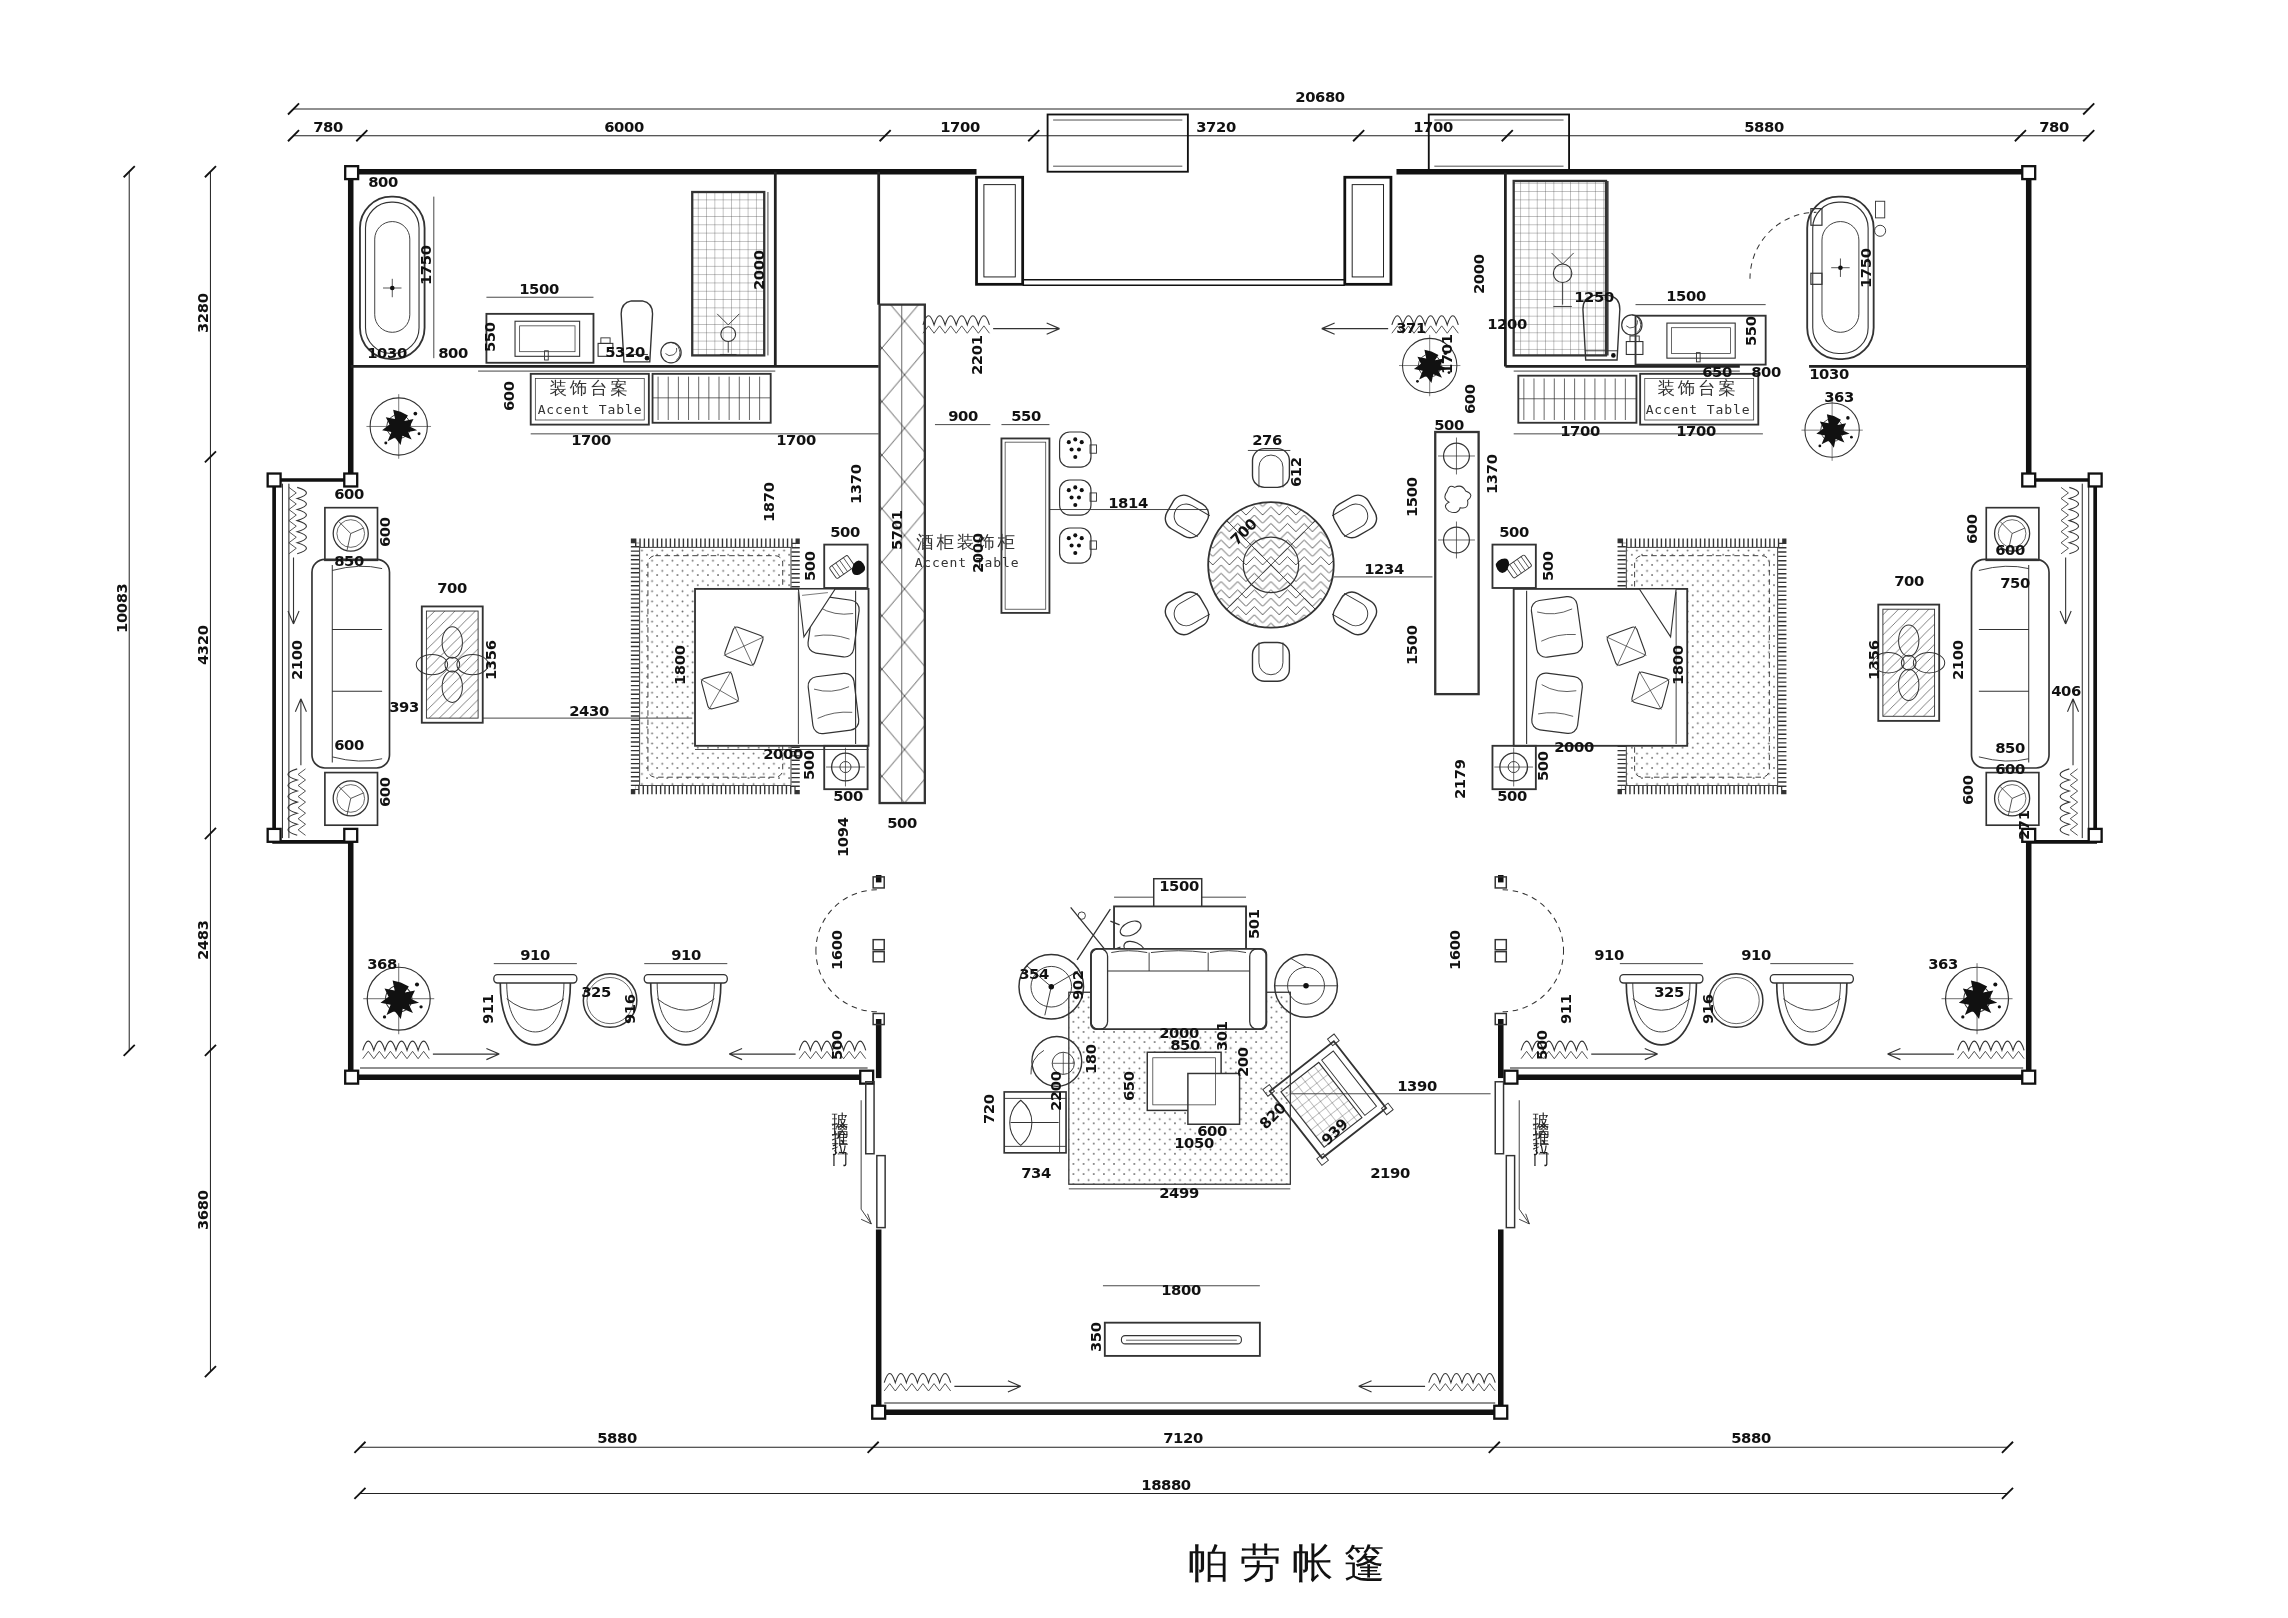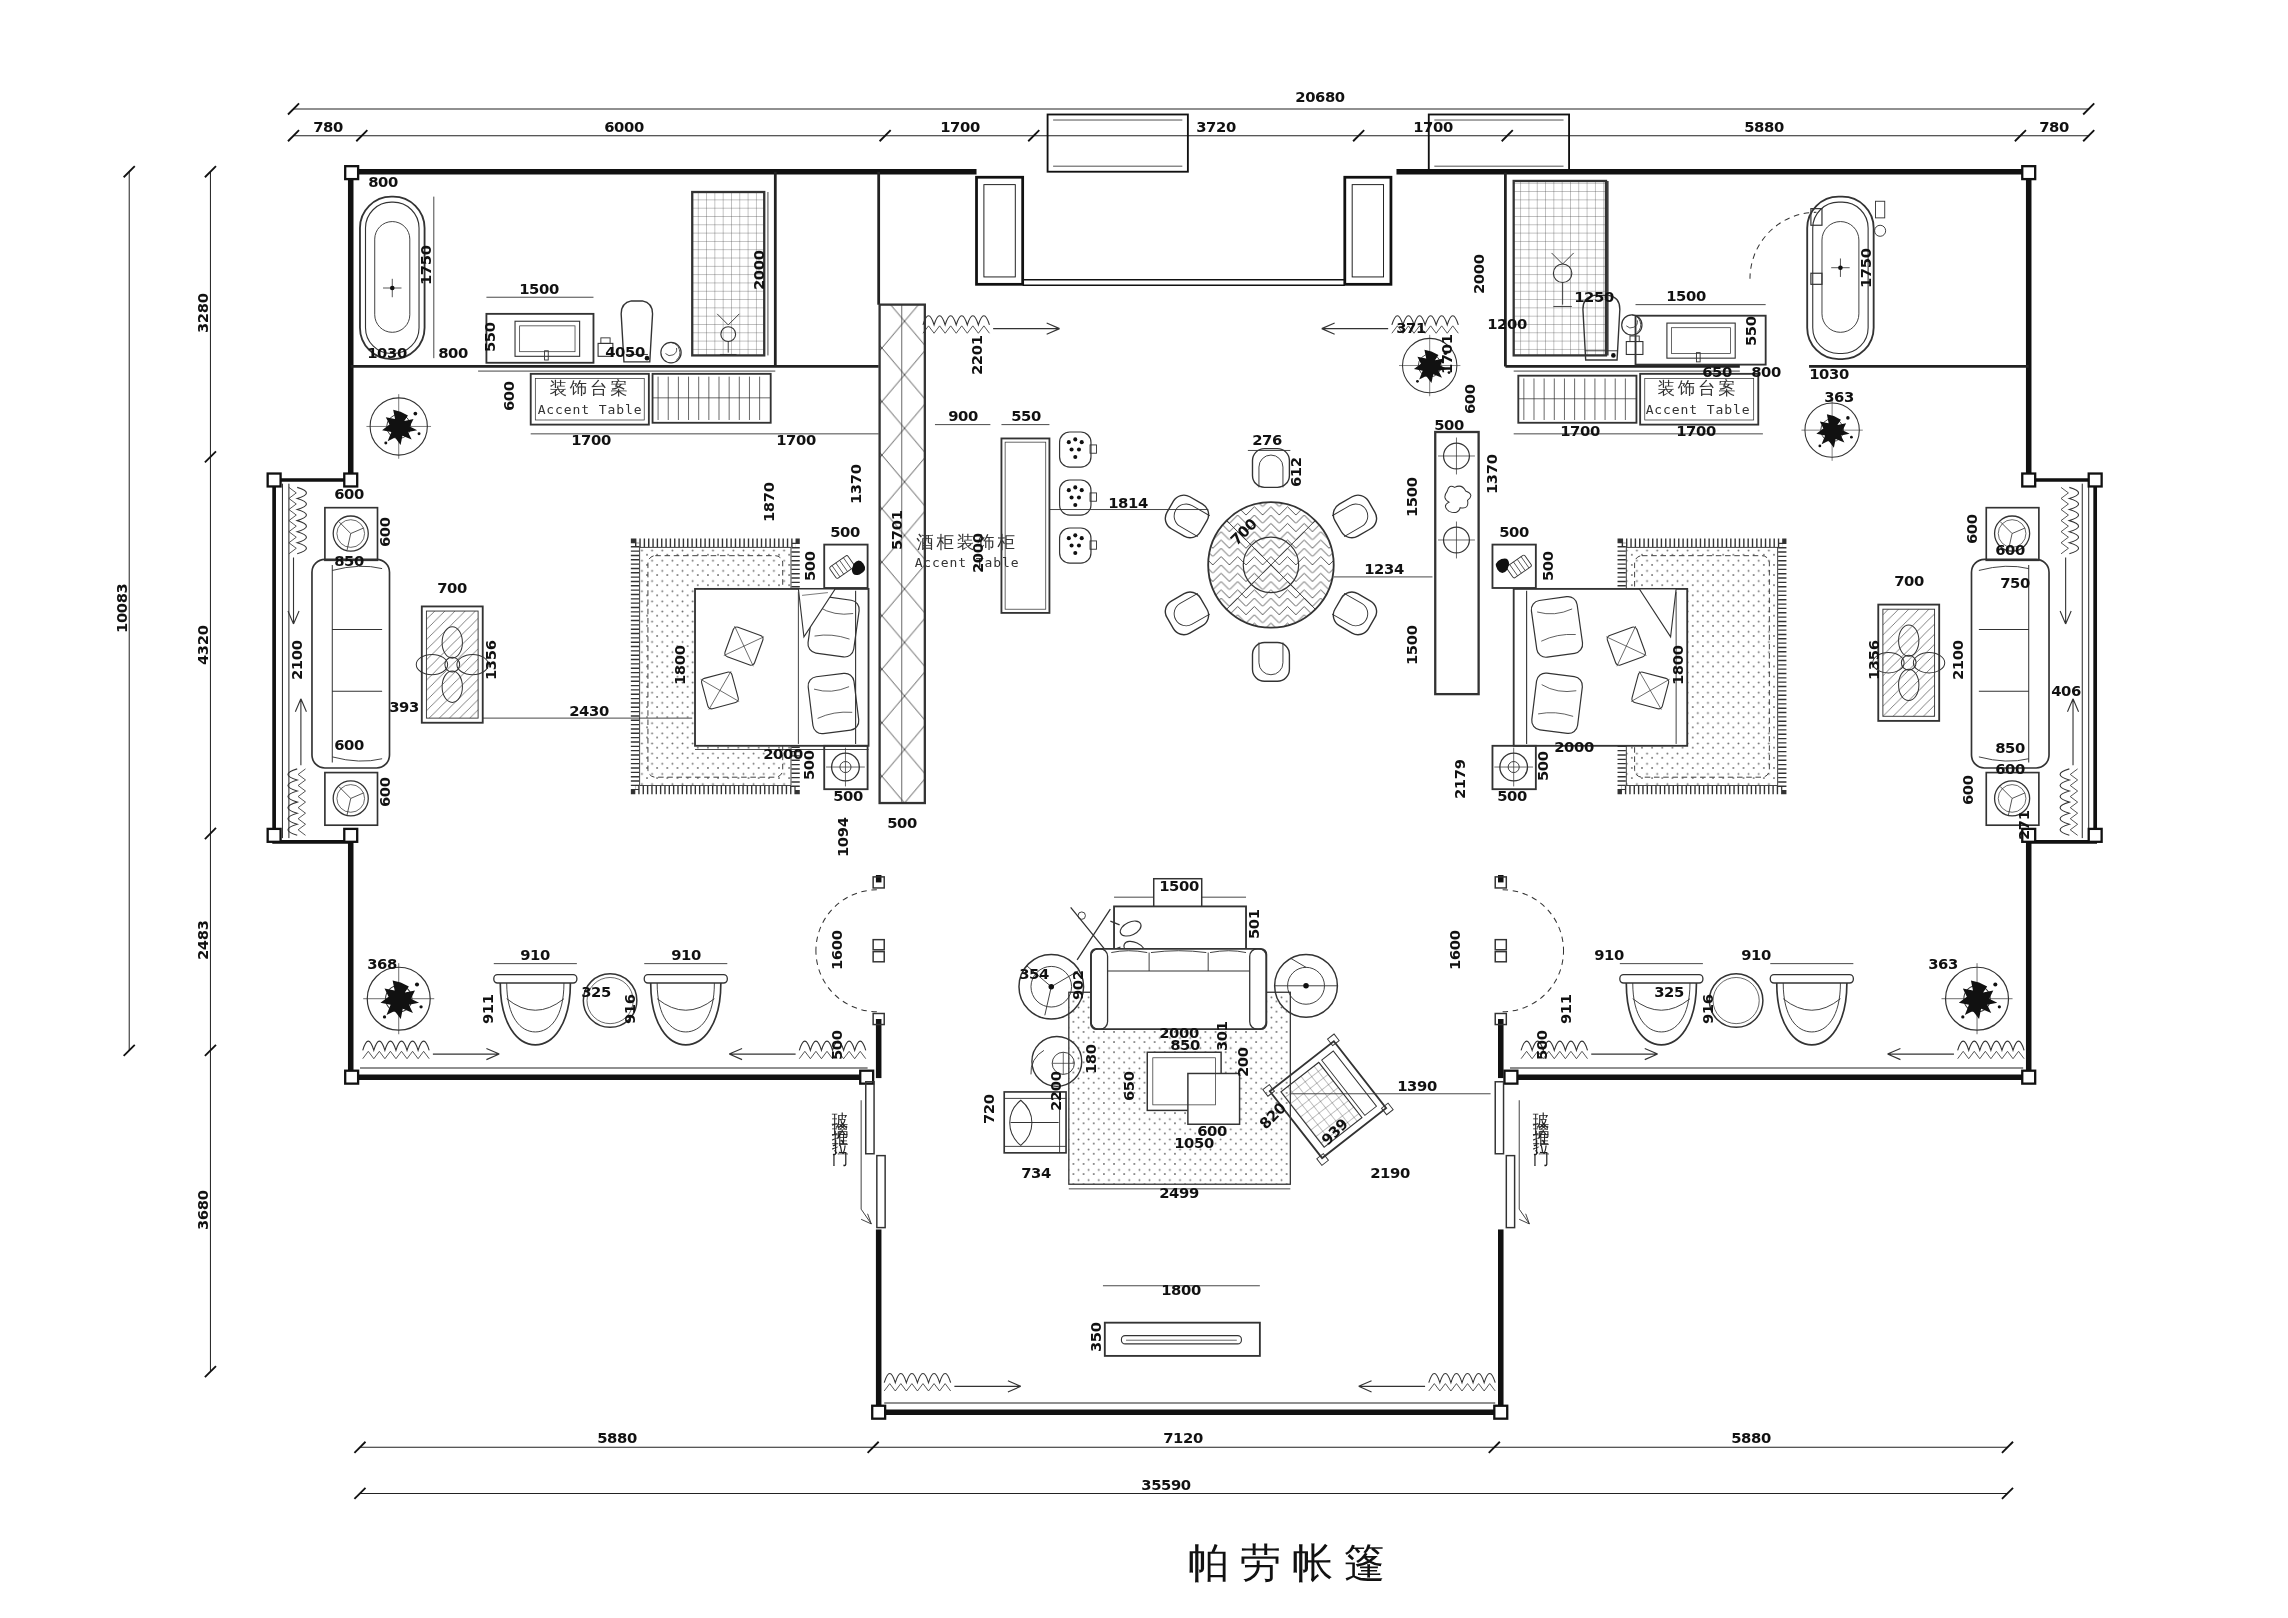--- a/index.html
+++ b/index.html
@@ -500,28 +500,28 @@
       <div class="dim" style="left: 1764px; top: 128px; transform: translate(-50%, -55%) rotate(0deg);">5880</div>
       <div class="dim" style="left: 2054px; top: 128px; transform: translate(-50%, -55%) rotate(0deg);">780</div>
       <div class="dim" style="left: 122px; top: 609px; transform: translate(-50%, -55%) rotate(-90deg);">10083</div>
       <div class="dim" style="left: 203px; top: 314px; transform: translate(-50%, -55%) rotate(-90deg);">3280</div>
       <div class="dim" style="left: 203px; top: 646px; transform: translate(-50%, -55%) rotate(-90deg);">4320</div>
       <div class="dim" style="left: 203px; top: 941px; transform: translate(-50%, -55%) rotate(-90deg);">2483</div>
       <div class="dim" style="left: 203px; top: 1211px; transform: translate(-50%, -55%) rotate(-90deg);">3680</div>
       <div class="dim" style="left: 617px; top: 1439px; transform: translate(-50%, -55%) rotate(0deg);">5880</div>
       <div class="dim" style="left: 1183px; top: 1439px; transform: translate(-50%, -55%) rotate(0deg);">7120</div>
       <div class="dim" style="left: 1751px; top: 1439px; transform: translate(-50%, -55%) rotate(0deg);">5880</div>
-      <div class="dim" style="left: 1166px; top: 1486px; transform: translate(-50%, -55%) rotate(0deg);">35590</div>
+      <div class="dim" style="left: 1166px; top: 1486px; transform: translate(-50%, -55%) rotate(0deg);">18880</div>
       <div class="dim" style="left: 383px; top: 183px; transform: translate(-50%, -55%) rotate(0deg);">800</div>
       <div class="dim" style="left: 426px; top: 266px; transform: translate(-50%, -55%) rotate(-90deg);">1750</div>
       <div class="dim" style="left: 387px; top: 354px; transform: translate(-50%, -55%) rotate(0deg);">1030</div>
       <div class="dim" style="left: 453px; top: 354px; transform: translate(-50%, -55%) rotate(0deg);">800</div>
       <div class="dim" style="left: 490px; top: 338px; transform: translate(-50%, -55%) rotate(-90deg);">550</div>
       <div class="dim" style="left: 539px; top: 290px; transform: translate(-50%, -55%) rotate(0deg);">1500</div>
-      <div class="dim" style="left: 625px; top: 353px; transform: translate(-50%, -55%) rotate(0deg);">4050</div>
+      <div class="dim" style="left: 625px; top: 353px; transform: translate(-50%, -55%) rotate(0deg);">5320</div>
       <div class="dim" style="left: 759px; top: 271px; transform: translate(-50%, -55%) rotate(-90deg);">2000</div>
       <div class="dim" style="left: 509px; top: 397px; transform: translate(-50%, -55%) rotate(-90deg);">600</div>
       <div class="dim lbl-cn" style="left: 590px; top: 390px; transform: translate(-50%, -55%) rotate(0deg);">装饰台案</div>
       <div class="dim lbl-en" style="left: 590px; top: 410px; transform: translate(-50%, -55%) rotate(0deg);">Accent Table</div>
       <div class="dim" style="left: 591px; top: 441px; transform: translate(-50%, -55%) rotate(0deg);">1700</div>
       <div class="dim" style="left: 796px; top: 441px; transform: translate(-50%, -55%) rotate(0deg);">1700</div>
       <div class="dim" style="left: 769px; top: 503px; transform: translate(-50%, -55%) rotate(-90deg);">1870</div>
       <div class="dim" style="left: 856px; top: 485px; transform: translate(-50%, -55%) rotate(-90deg);">1370</div>
       <div class="dim" style="left: 845px; top: 533px; transform: translate(-50%, -55%) rotate(0deg);">500</div>
       <div class="dim" style="left: 810px; top: 567px; transform: translate(-50%, -55%) rotate(-90deg);">500</div>

